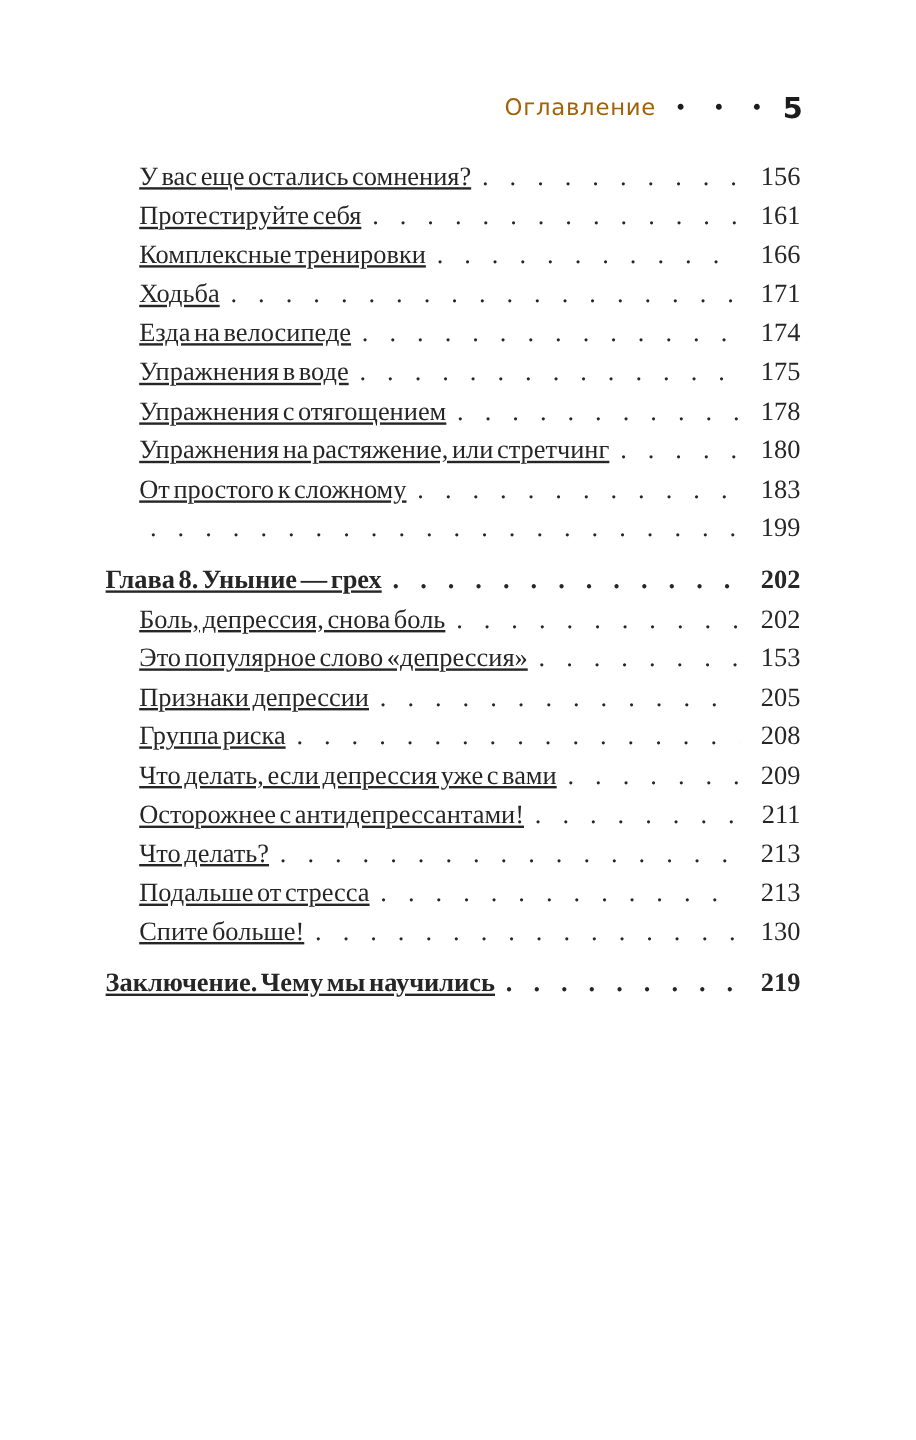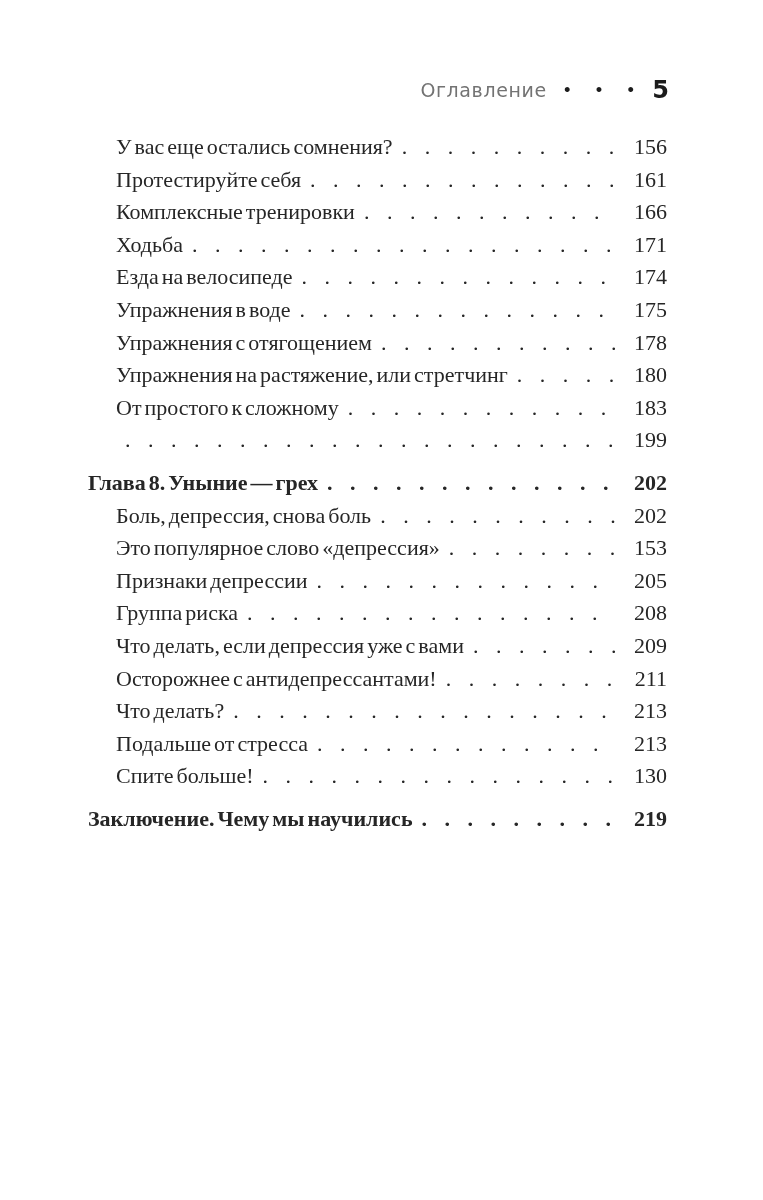--- a/index.html
+++ b/index.html
@@ -24,21 +24,21 @@
   .running-header {
     position: absolute;
     top: 76px;
     right: 94px;
     display: flex;
     align-items: center;
     font-family: "DejaVu Sans", sans-serif;
   }
   .running-title {
     font-size: 19px;
-    color: #737373;
+    color: #a16207;
     letter-spacing: 0.6px;
   }
   .separator-dots {
     font-size: 14px;
     font-weight: bold;
     color: #1c1c1c;
     margin-left: 16px;
     letter-spacing: 7px;
     word-spacing: 4px;
   }
@@ -70,20 +70,21 @@
   .toc-row.level-chapter {
     font-weight: bold;
     justify-content: center;
   }
   .toc-row.gap-before {
     margin-top: 10px;
   }
   .toc-title {
     flex: 0 0 auto;
     word-spacing: -2.5px;
+    text-decoration: underline;
   }
   .toc-leader {
     flex: 1 1 auto;
     overflow: hidden;
     text-align: right;
     margin: 0 7px 0 9px;
     min-width: 12px;
   }
   .toc-leader::after {
     content: ". . . . . . . . . . . . . . . . . . . . . . . . . . . . . . . . . . . . . . . . . . . . . . . . . .";

